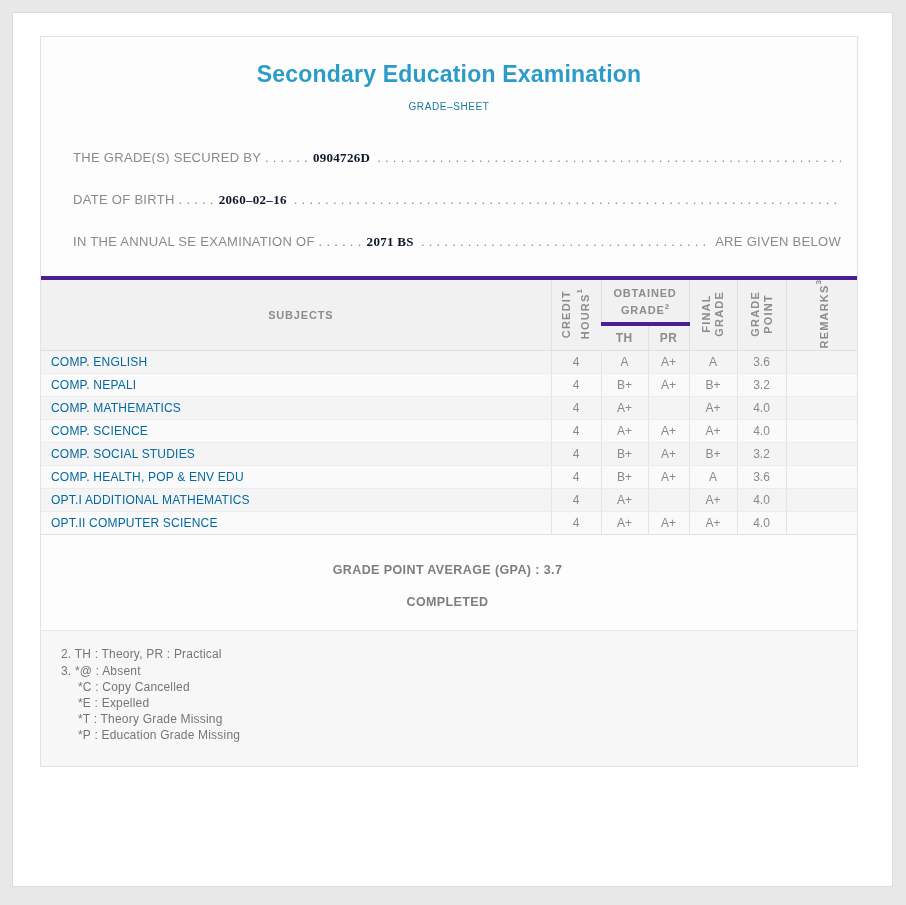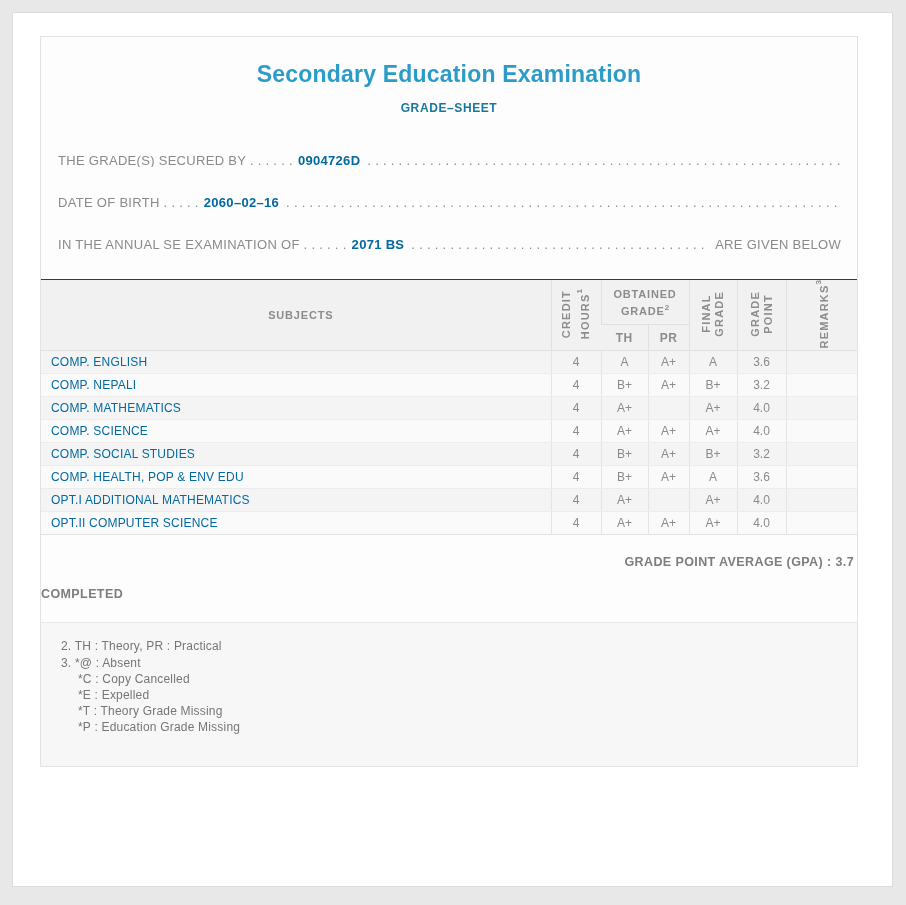--- a/index.html
+++ b/index.html
@@ -29,42 +29,43 @@
     margin-top: 24px;
     text-align: center;
     font-size: 23px;
     font-weight: bold;
     color: #2b9cc7;
     letter-spacing: 0.2px;
   }
   .subtitle {
     margin-top: 13px;
     text-align: center;
-    font-size: 12px;
-    font-weight: bold;
+    font-size: 10px;
+    font-weight: normal;
     color: #17789d;
     letter-spacing: 0.6px;
   }
   
-  .info-block { margin: 38px 16px 0 17px; }
+  .info-block { margin: 38px 16px 0 32px; }
   .info-line {
     display: flex;
     align-items: baseline;
     white-space: nowrap;
     overflow: hidden;
     font-size: 13px;
     color: #8a8a8a;
     letter-spacing: 0.3px;
     height: 14px;
     margin-bottom: 28px;
   }
   .info-line .value {
     font-weight: bold;
-    color: #0369a1;
+    color: #0f172a;
     margin: 0 5px;
+    font-family: Liberation Serif, serif;
   }
   .info-line .dots {
     flex: 1;
     overflow: hidden;
     white-space: nowrap;
     margin-left: 2px;
   }
   .info-line .suffix { margin-left: 6px; }
   
   table.grades {
@@ -76,21 +77,21 @@
   table.grades col.c-subject { width: auto; }
   table.grades col.c-credit  { width: 50px; }
   table.grades col.c-th      { width: 47px; }
   table.grades col.c-pr      { width: 41px; }
   table.grades col.c-final   { width: 48px; }
   table.grades col.c-point   { width: 49px; }
   table.grades col.c-remarks { width: 71px; }
   table.grades th {
     background: #f1f1f1;
     border-left: 1px solid #e0e0e0;
-    border-top: 1px solid #4c1d95;
+    border-top: 4px solid #4c1d95;
     border-bottom: 1px solid #e0e0e0;
     font-size: 11px;
     font-weight: bold;
     color: #8c8c8c;
     letter-spacing: 0.8px;
     text-align: center;
     vertical-align: middle;
   }
   table.grades th:first-child { border-left: none; }
   th.h-subjects { text-align: left; padding-left: 10px; font-size: 12px; }
@@ -121,32 +122,32 @@
     padding-left: 10px;
     color: #0369a1;
     letter-spacing: 0.2px;
     border-left: none;
   }
   table.grades tbody tr:nth-child(odd)  td { background: #f4f4f4; }
   table.grades tbody tr:nth-child(even) td { background: #fafafa; }
   table.grades tbody tr:last-child td { border-bottom: 1px solid #e0e0e0; }
   
   .gpa-line {
-    margin-top: 20px;
+    margin-top: 28px;
     padding-right: 3px;
-    text-align: right;
+    text-align: center;
     font-size: 12.5px;
     font-weight: bold;
     color: #7d7d7d;
     letter-spacing: 0.4px;
   }
   .completed-line {
     margin-top: 18px;
     padding-right: 3px;
-    text-align: left;
+    text-align: center;
     font-size: 12.5px;
     font-weight: bold;
     color: #7d7d7d;
     letter-spacing: 0.4px;
   }
   
   .footer-band {
     margin-top: 21px;
     background: #f7f7f7;
     border-top: 1px solid #e8e8e8;

